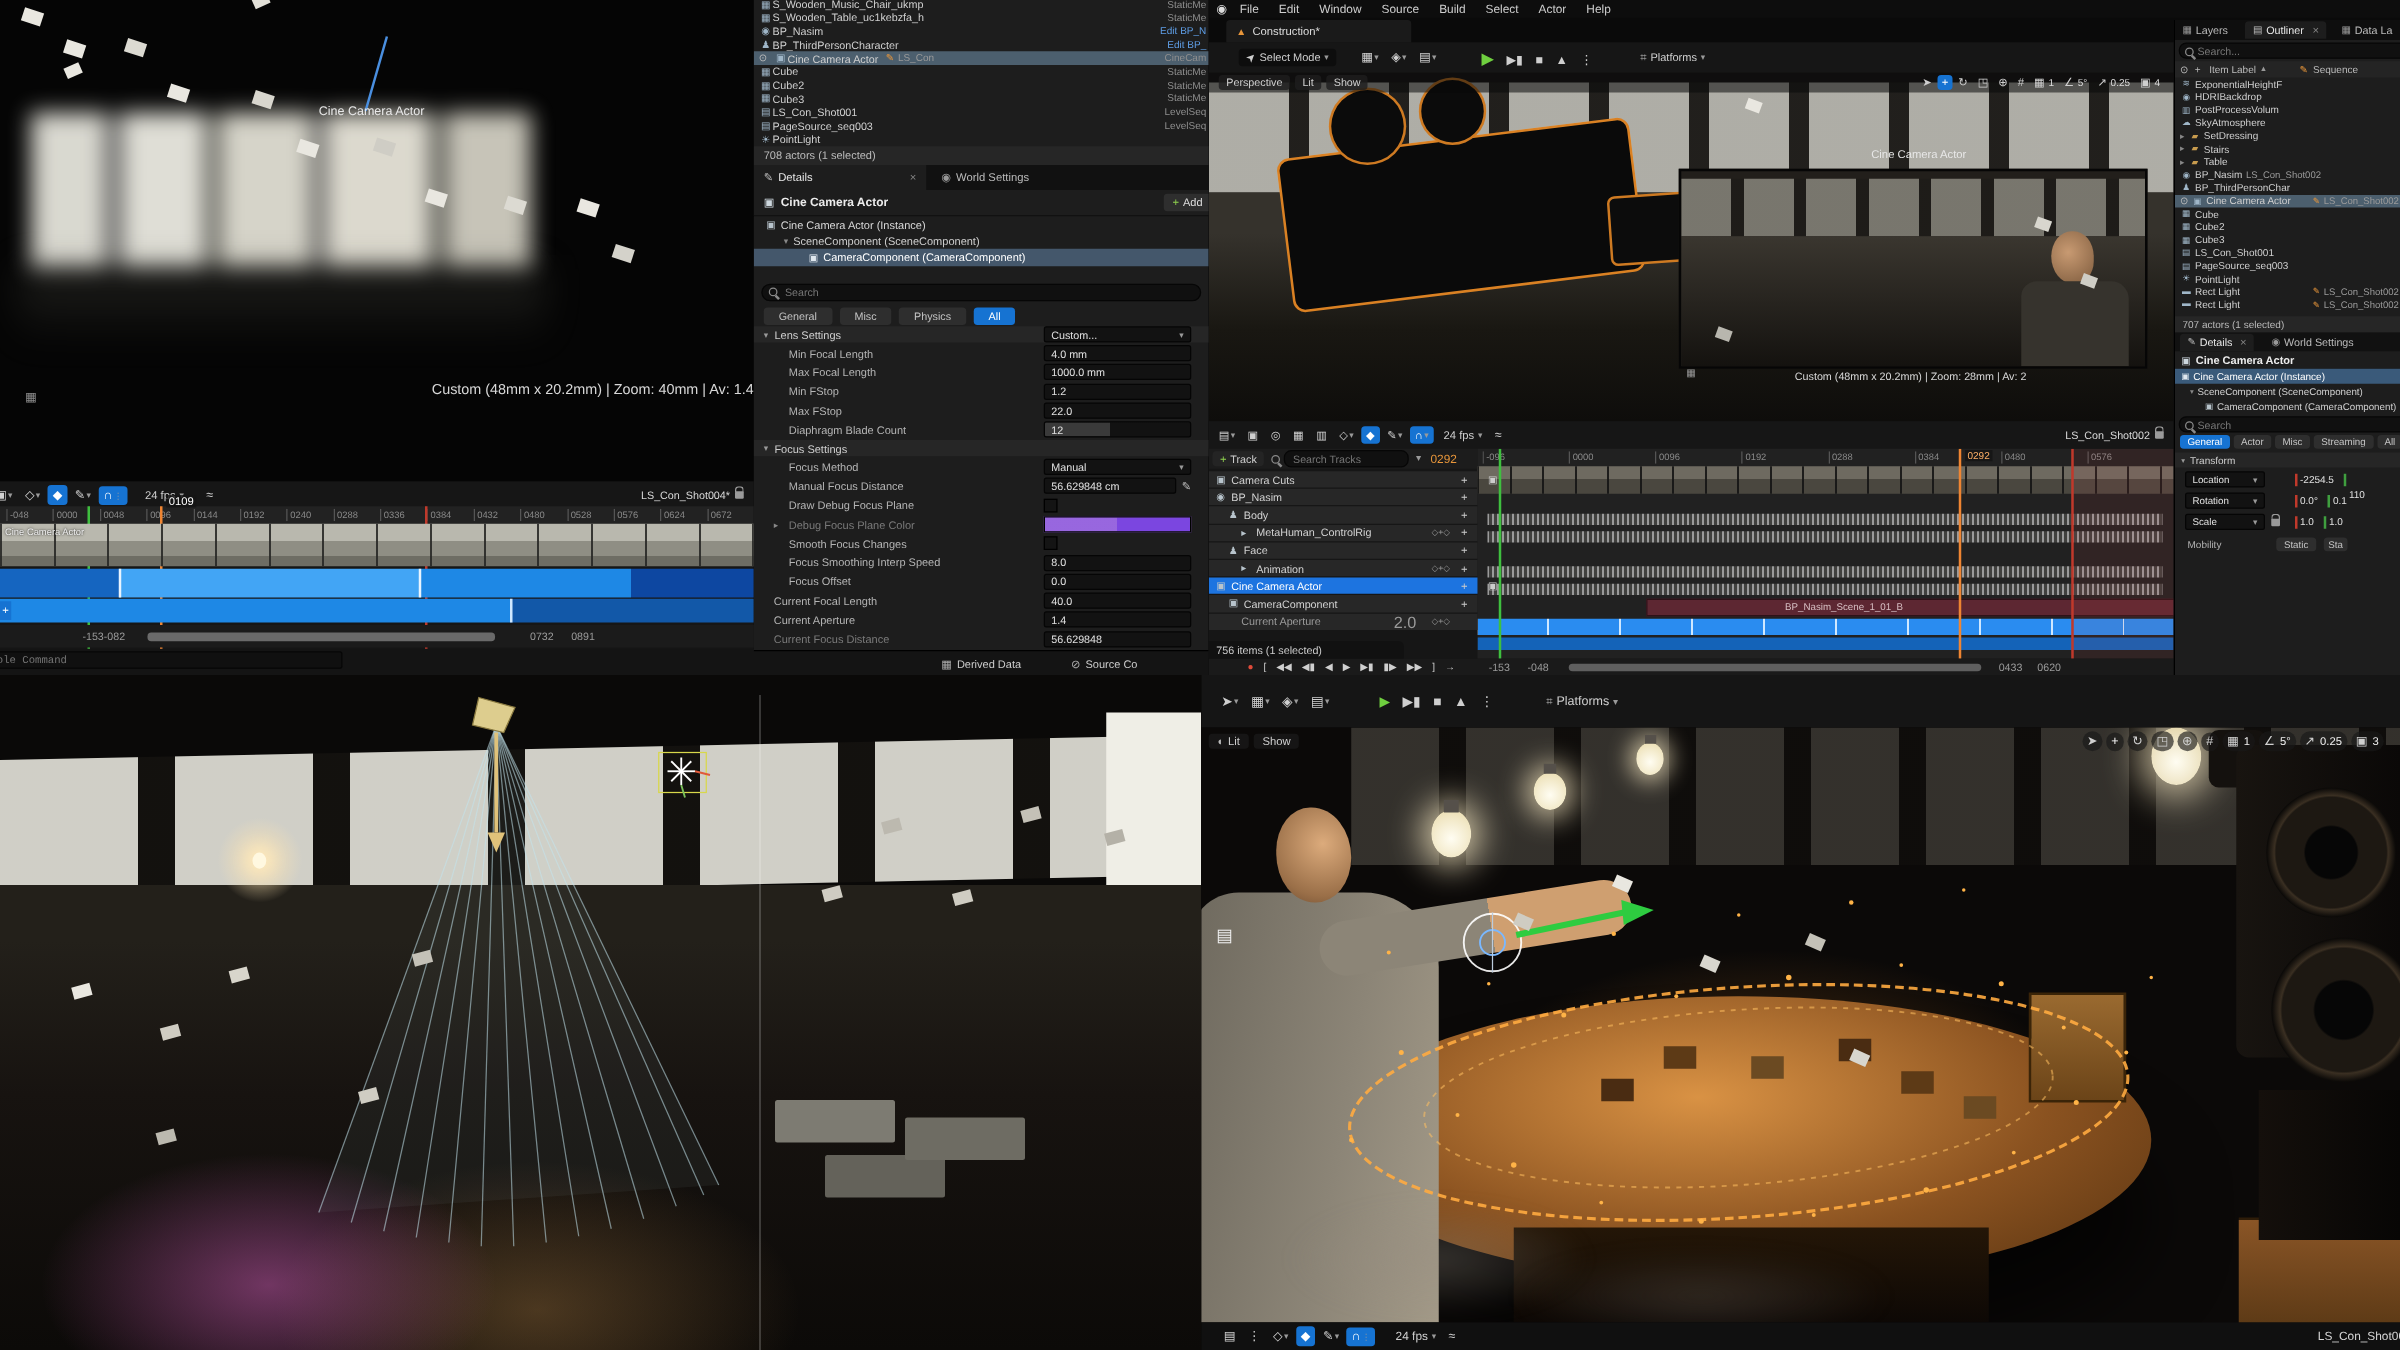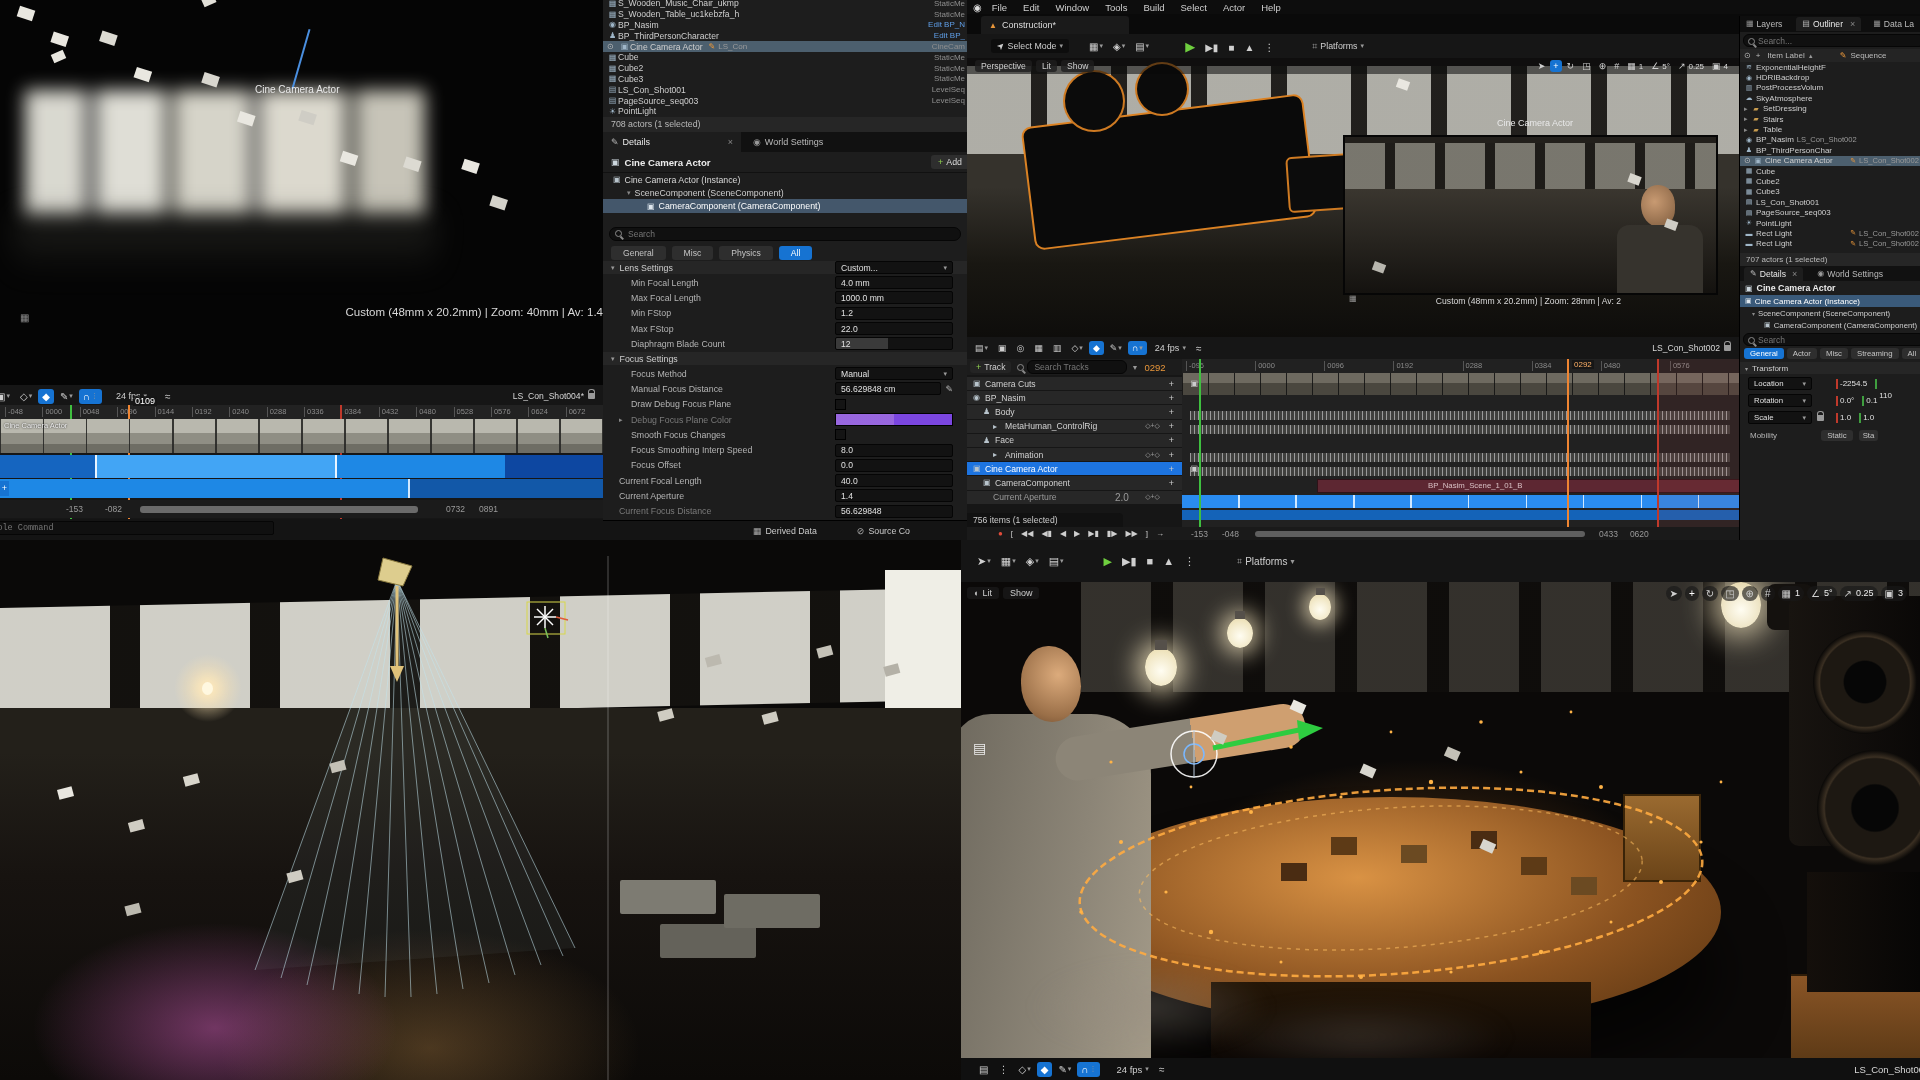--- a/index.html
+++ b/index.html
@@ -49,21 +49,21 @@
   .veye{margin-left:4px;color:#bbb;font-size:9px;}
   .prow.toplevel{padding-left:16px;}
   
   .fbtn{background:#2e2e2e;border-radius:3px;padding:2px 12px;color:#c4c4c4;font-size:8.6px;margin-right:6px;}
   .fbtn.active{background:#1673d2;color:#fff;}
   
   .trk{display:flex;align-items:center;height:13.2px;padding-left:6px;background:#272727;margin-bottom:1px;position:relative;}
   .trk .tico{width:12px;font-size:8px;color:#b8c4cc;}
   .trk .tlab{color:#d2d2d2;font-size:8.6px;}
   .trk.dim .tlab{color:#9a9a9a;}
-  .trk .tval{position:absolute;left:148px;color:#9a9a9a;font-size:10px;}
+  .trk .tval{position:absolute;left:148px;color:#9a9a9a;font-size:13px;}
   .trk .tkeys{position:absolute;right:22px;color:#9a9a9a;font-size:7px;}
   .trk .tplus{position:absolute;right:8px;color:#cccccc;font-size:9px;}
   .trk .tx2{position:absolute;right:-16px;color:#ccc;font-size:8px;}
   .trk.ind1{padding-left:16px;}
   .trk.ind2{padding-left:26px;}
   .trk.sel{background:#1d74e0;}
   .trk.sel .tlab{color:#fff;}
   
   .ruler{display:flex;overflow:hidden;}
   .ruler span{flex:1;color:#8a8a8a;font-size:7.5px;border-left:1px solid #555;padding-left:2px;height:10px;white-space:nowrap;}
@@ -157,21 +157,21 @@
       linear-gradient(90deg,#1565c0 0 95px,#42a5f5 95px 335px,#1e88e5 335px 505px,#0d47a1 505px);">
       <div class="abs" style="left:95px;top:0;width:1.5px;height:100%;background:#e8f4ff;"></div>
       <div class="abs" style="left:335px;top:0;width:1.5px;height:100%;background:#e8f4ff;"></div>
     </div>
     <div class="abs" style="left:0;top:94px;width:603px;height:19px;background:linear-gradient(90deg,#1e88e5 0 408px,#1258a8 408px 603px);">
       <div class="abs" style="left:408px;top:0;width:1.5px;height:100%;background:#cfe8ff;"></div>
     </div>
     <div class="abs" style="left:0;top:96px;width:9px;height:15px;background:#1673d2;color:#fff;font-size:9px;text-align:center;line-height:15px;">+</div>
     <div class="abs" style="left:0;top:115px;width:603px;height:18px;background:#1b1b1b;display:flex;align-items:center;">
       <span class="num" style="margin-left:66px;">-153</span>
-      <span class="num" style="margin-left:22px;">-082</span>
+      <span class="num" style="">-082</span>
       <span style="margin-left:18px;width:278px;height:7px;background:#6a6a6a;border-radius:3px;"></span>
       <span class="num" style="margin-left:28px;">0732</span>
       <span class="num" style="margin-left:14px;">0891</span>
     </div>
     <div class="abs" style="left:0;top:134px;width:603px;height:21px;background:#141414;">
       <input style="position: absolute; left: -30px; top: 2px; width: 290px; border-radius: 2px; font-family: &quot;Liberation Mono&quot;, monospace; font-size: 8.5px;" placeholder="Console Command">
     </div>
   </div>
 
   <div class="abs panel" style="left:603px;top:0;width:364px;height:540px;overflow:hidden;">
@@ -496,21 +496,21 @@
       </span>
     </div>
   </div>
 
   <div class="abs" style="left:967px;top:0;width:953px;height:540px;background:#121212;overflow:hidden;">
 
     <div class="abs" style="left:0;top:0;width:953px;height:14px;background:#0d0d0d;display:flex;align-items:center;">
       <b style="color:#ddd;margin:0 10px 0 6px;font-size:10px;">◉</b>
       <span>
         
-      <span class="menu-item">File</span><span class="menu-item">Edit</span><span class="menu-item">Window</span><span class="menu-item">Tools</span><span class="menu-item">Build</span><span class="menu-item">Select</span><span class="menu-item">Actor</span><span class="menu-item">Help</span></span>
+      <span class="menu-item">File</span><span class="menu-item">Edit</span><span class="menu-item">Window</span><span class="menu-item">Source</span><span class="menu-item">Build</span><span class="menu-item">Select</span><span class="menu-item">Actor</span><span class="menu-item">Help</span></span>
     </div>
 
     <div class="abs" style="left:0;top:14px;width:953px;height:20px;background:#0a0a0a;">
       <span style="position:absolute;left:14px;top:2px;width:140px;height:18px;background:#1a1a1a;border-radius:3px 3px 0 0;display:flex;align-items:center;gap:5px;padding-left:8px;">
         <b style="color:#e8963a;font-size:8px;">▲</b>
         <b style="color:#ddd;font-size:9px;">Construction*</b>
       </span>
     </div>
 
     <div class="abs" style="left:0;top:34px;width:953px;height:24px;background:#161616;display:flex;align-items:center;">

